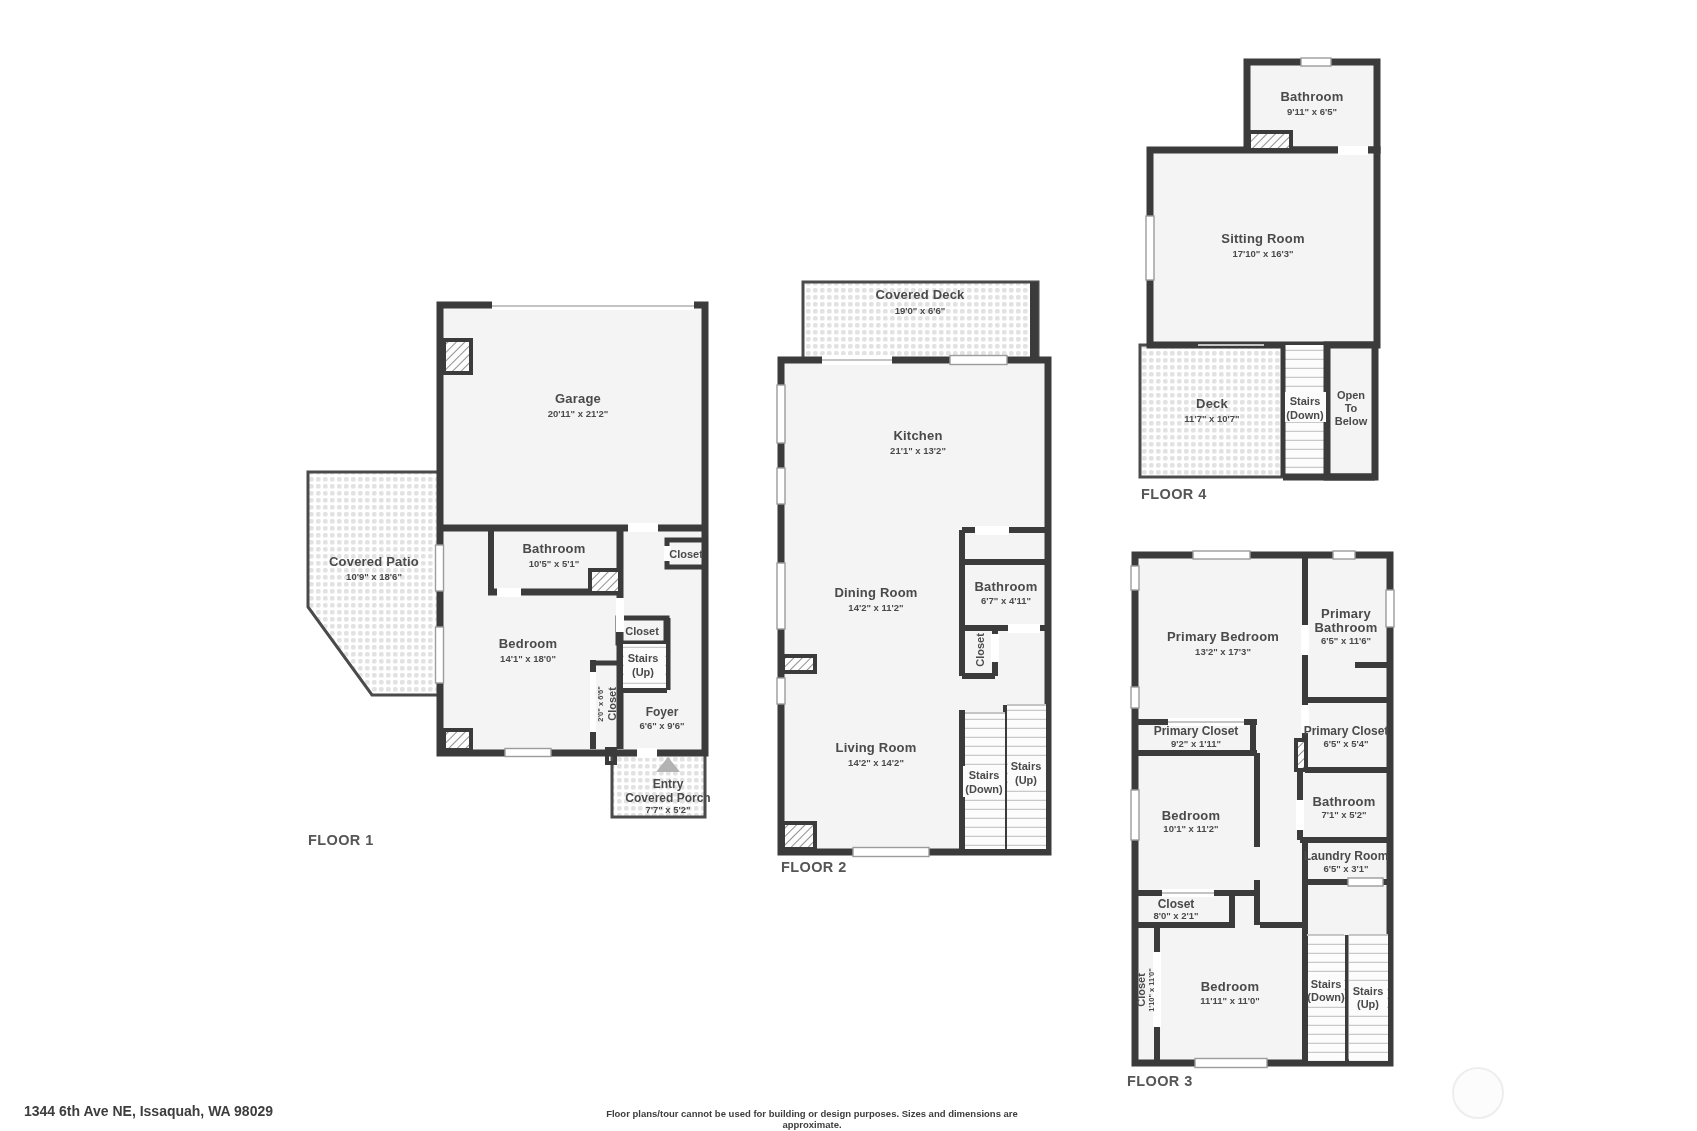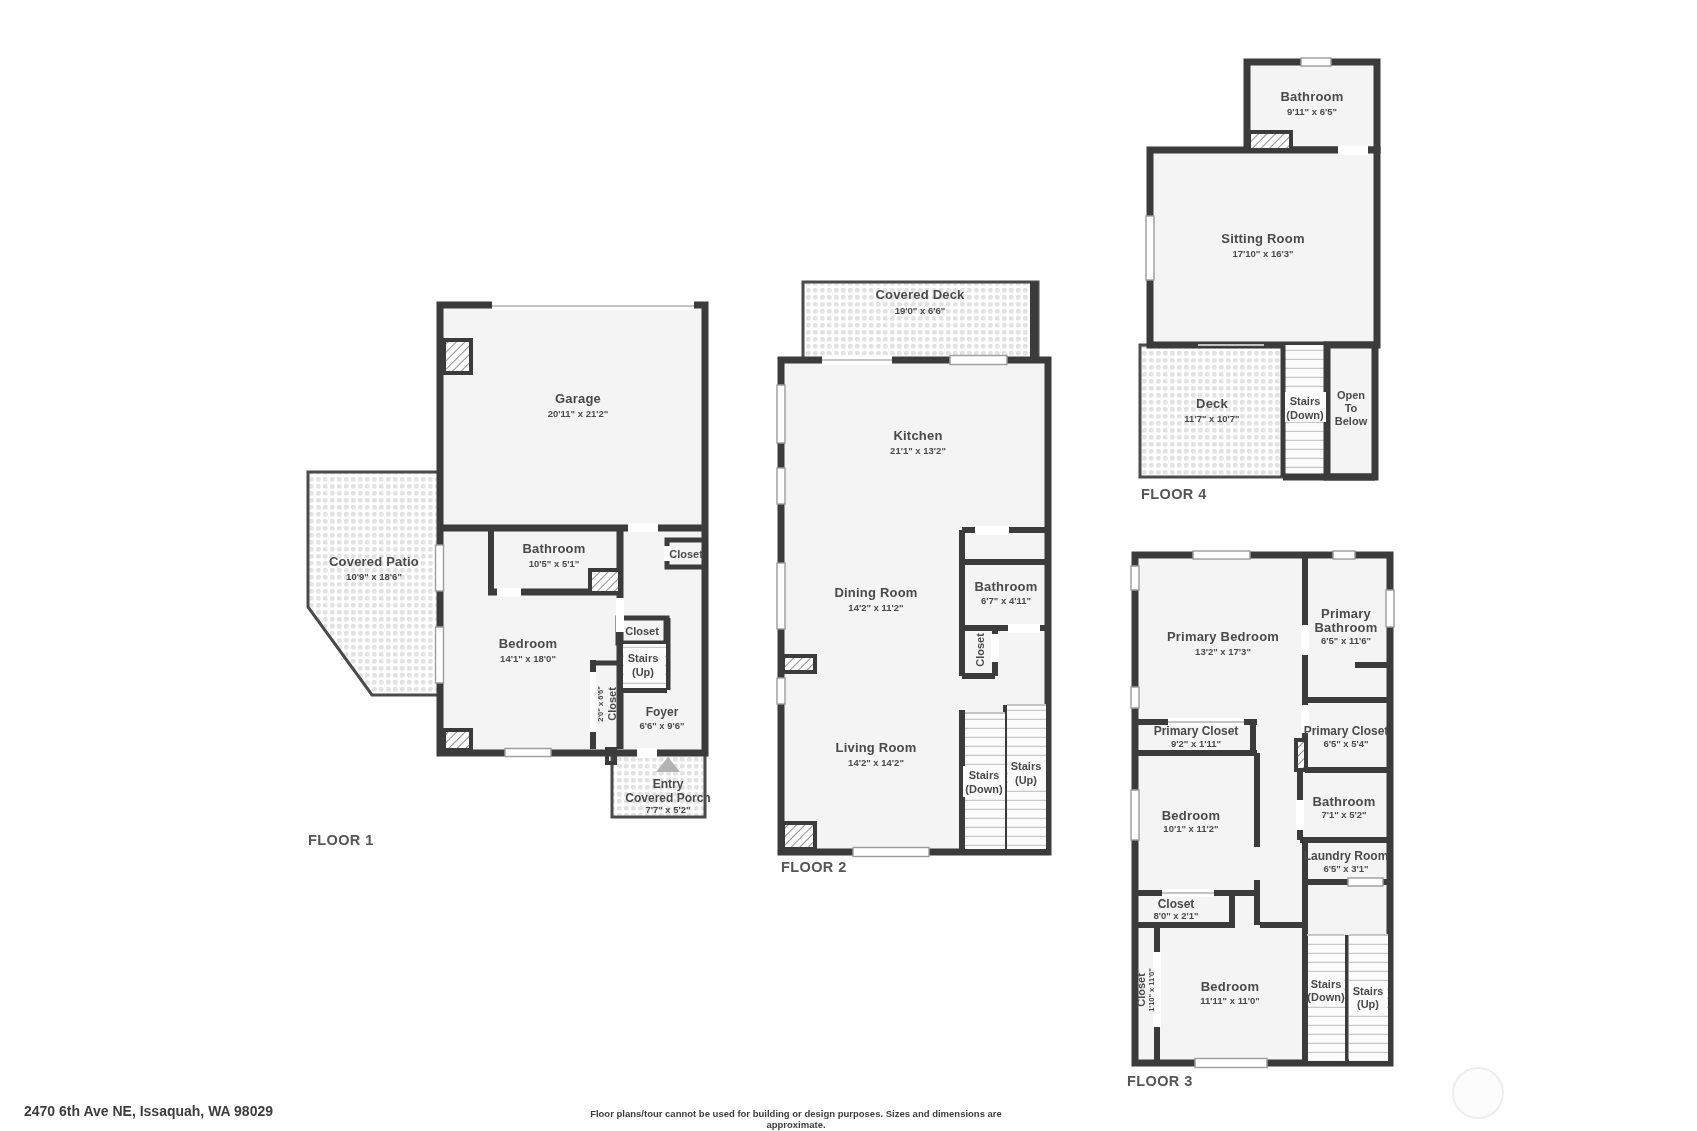--- a/index.html
+++ b/index.html
@@ -24,21 +24,21 @@
 
   text { fill:#4a4a4a; }
   text.room  { font:700 13px "Liberation Sans", sans-serif; text-anchor:middle; letter-spacing:.2px; }
   text.dims  { font:700 9.5px "Liberation Sans", sans-serif; text-anchor:middle; }
   text.small { font:700 11px "Liberation Sans", sans-serif; text-anchor:middle; }
   text.med   { font:700 12px "Liberation Sans", sans-serif; text-anchor:middle; }
   text.tiny  { font:700 7.5px "Liberation Sans", sans-serif; text-anchor:middle; }
   text.floor { font:700 14.5px "Liberation Sans", sans-serif; fill:#565656; text-anchor:start; letter-spacing:.4px; }
 
   .address { position:absolute; left:24px; top:1103px; font:700 14px "Liberation Sans", sans-serif; color:#3d3d3d; }
-  .disclaimer { position:absolute; left:566px; top:1108px; width:460px; text-align:center;
+  .disclaimer { position:absolute; left:582px; top:1108px; width:460px; text-align:center;
                 font:700 9.5px "Liberation Sans", sans-serif; color:#3d3d3d; }
 </style>
 </head>
 <body>
 
 <div class="page">
 <svg class="plans" width="1697" height="1131" viewBox="0 0 1697 1131">
   <defs>
     <pattern id="dots" width="7" height="7" patternUnits="userSpaceOnUse">
       <rect width="7" height="7" fill="#ffffff"></rect>
@@ -275,15 +275,15 @@
     <text class="small" x="1326" y="988">Stairs</text>
     <text class="small" x="1326" y="1001">(Down)</text>
     <text class="small" x="1368" y="995">Stairs</text>
     <text class="small" x="1368" y="1008">(Up)</text>
     <text class="floor" x="1127" y="1086">FLOOR 3</text>
   </g>
 
   <circle cx="1478" cy="1093" r="25" fill="#fcfcfc" stroke="#eeeeee" stroke-width="2"></circle>
 </svg>
 
-<div class="address">2470 6th Ave NE, Issaquah, WA 98029</div>
+<div class="address">1344 6th Ave NE, Issaquah, WA 98029</div>
 <div class="disclaimer">Floor plans/tour cannot be used for building or design purposes. Sizes and dimensions are approximate.</div>
 </div>
 
 </body></html>

